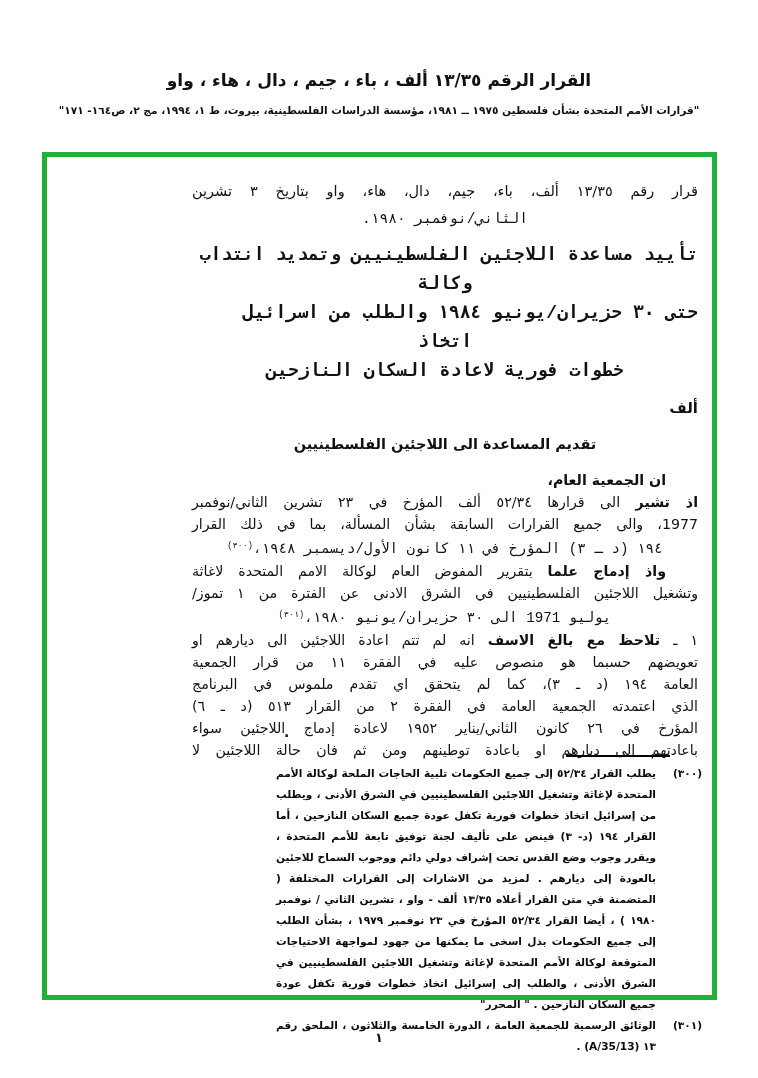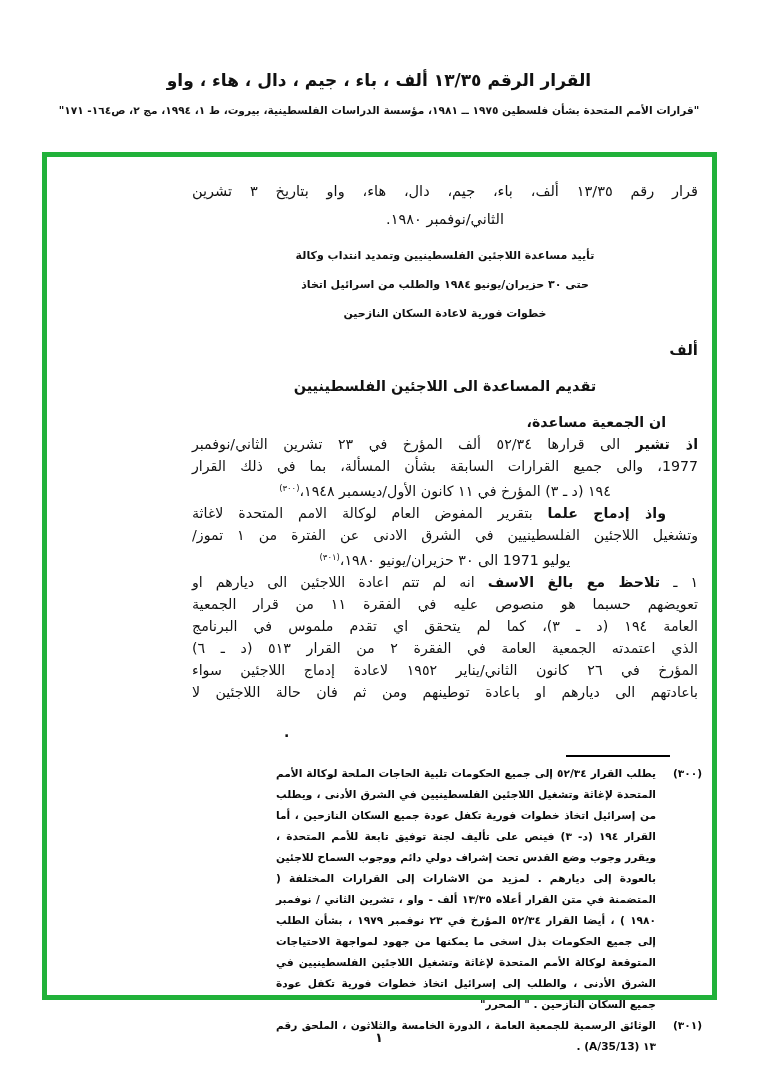--- a/index.html
+++ b/index.html
@@ -18,25 +18,25 @@
   .res-box{
     position:absolute;left:42px;top:152px;width:675px;height:848px;
     box-sizing:border-box;border:5px solid #21b13a;border-radius:0;
     direction:rtl;
   }
   .doc-col{
     position:absolute;top:0;right:14px;width:506px;direction:rtl;
   }
   .tline{min-height:1em;}
   .al-justify{text-align:justify;text-align-last:justify;}
-  .al-center{text-align:right;text-align-last:center;}
+  .al-center{text-align:right;text-align-last:center;font-family:Liberation Mono, monospace;}
   .al-right{text-align:right;text-align-last:right;}
   .indent{text-indent:32px;}
   .doc-intro{margin-top:20px;font-size:14.5px;line-height:28px;}
-  .doc-heading{margin-top:8px;font-size:11px;font-weight:bold;line-height:29px;}
+  .doc-heading{margin-top:8px;font-size:18px;font-weight:bold;line-height:29px;}
   .sec-letter{margin-top:10px;text-align:right;font-size:15px;font-weight:bold;line-height:24px;}
   .sec-title{margin-top:12px;text-align:center;font-size:14.5px;font-weight:bold;line-height:24px;}
   .doc-body{margin-top:13px;font-size:14.2px;line-height:22px;}
   .fnref{font-size:8.5px;vertical-align:5px;font-weight:inherit;}
   .stray-dot{position:absolute;left:284px;top:724px;font-size:14px;font-weight:bold;}
   .fn-sep{position:absolute;top:598px;right:42px;width:104px;height:2px;background:#000;}
   .footnotes{
     position:absolute;top:606px;right:10px;width:426px;direction:rtl;
     font-size:10.6px;font-weight:bold;line-height:21px;color:#0a0a0a;
   }
@@ -61,21 +61,21 @@
         <div class="tline al-center"><span>الثاني/نوفمبر ١٩٨٠.</span></div>
       </div>
     <div class="doc-heading">
         <div class="tline al-center"><span>تأييد مساعدة اللاجئين الفلسطينيين وتمديد انتداب وكالة</span></div>
         <div class="tline al-center"><span>حتى ٣٠ حزيران/يونيو ١٩٨٤ والطلب من اسرائيل اتخاذ</span></div>
         <div class="tline al-center"><span>خطوات فورية لاعادة السكان النازحين</span></div>
       </div>
     <div class="sec-letter">ألف</div>
     <div class="sec-title">تقديم المساعدة الى اللاجئين الفلسطينيين</div>
     <div class="doc-body">
-        <div class="tline al-right indent"><b>ان الجمعية مساعدة،</b></div>
+        <div class="tline al-right indent"><b>ان الجمعية العام،</b></div>
         <div class="tline al-justify"><b>اذ تشير</b><span> الى قرارها ٥٢/٣٤ ألف المؤرخ في ٢٣ تشرين الثاني/نوفمبر</span></div>
         <div class="tline al-justify"><span>1977، والى جميع القرارات السابقة بشأن المسألة، بما في ذلك القرار</span></div>
         <div class="tline al-center"><span>١٩٤ (د ـ ٣) المؤرخ في ١١ كانون الأول/ديسمبر ١٩٤٨،</span><span class="fnref">(٣٠٠)</span></div>
         <div class="tline al-justify indent"><b>واذ إدماج علما</b><span> بتقرير المفوض العام لوكالة الامم المتحدة لاغاثة</span></div>
         <div class="tline al-justify"><span>وتشغيل اللاجئين الفلسطينيين في الشرق الادنى عن الفترة من ١ تموز/</span></div>
         <div class="tline al-center"><span>يوليو 1971 الى ٣٠ حزيران/يونيو ١٩٨٠،</span><span class="fnref">(٣٠١)</span></div>
         <div class="tline al-justify"><span>١ ـ </span><b>تلاحظ مع بالغ الاسف</b><span> انه لم تتم اعادة اللاجئين الى ديارهم او</span></div>
         <div class="tline al-justify"><span>تعويضهم حسبما هو منصوص عليه في الفقرة ١١ من قرار الجمعية</span></div>
         <div class="tline al-justify"><span>العامة ١٩٤ (د ـ ٣)، كما لم يتحقق اي تقدم ملموس في البرنامج</span></div>
         <div class="tline al-justify"><span>الذي اعتمدته الجمعية العامة في الفقرة ٢ من القرار ٥١٣ (د ـ ٦)</span></div>

